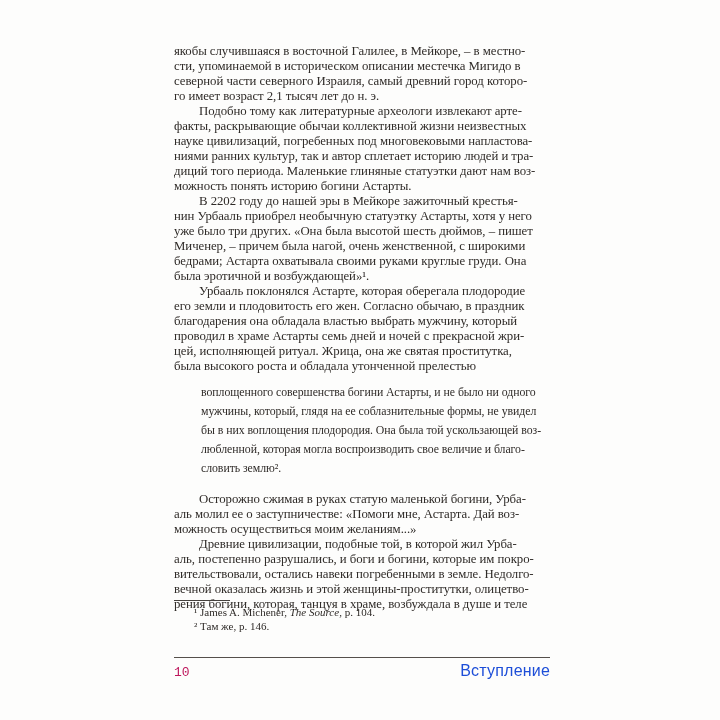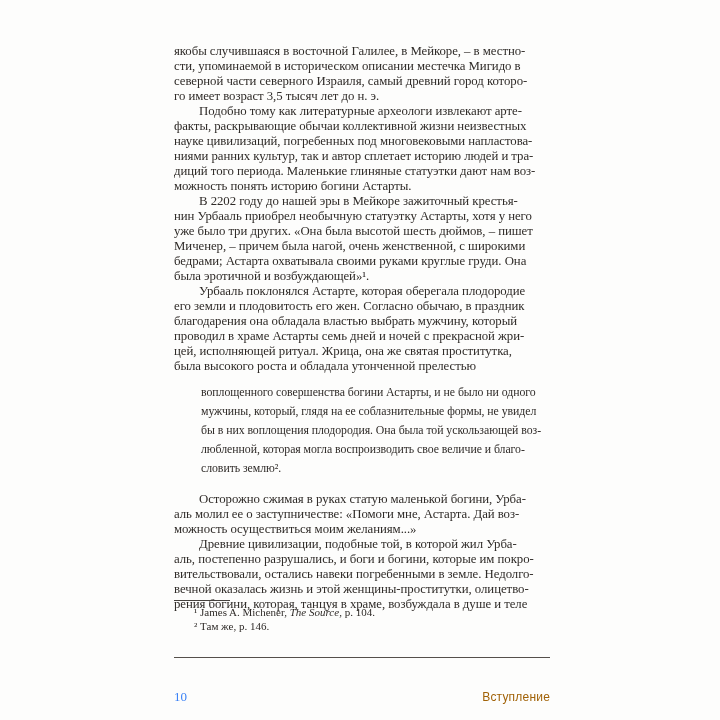--- a/index.html
+++ b/index.html
@@ -77,43 +77,42 @@
     height: 0;
     border-top: 1px solid #55504b;
   }
   .footer-row {
     display: flex;
     justify-content: space-between;
     align-items: baseline;
     padding-top: 4px;
   }
   .page-number {
-    font-family: Liberation Serif, serif;
+    font-family: Liberation Mono, monospace;
     font-size: 13px;
-    color: #3b82f6;
-    margin-top: 27px;
+    color: #be185d;
   }
   .running-title {
     font-family: "Liberation Sans", sans-serif;
-    font-size: 12px;
+    font-size: 16px;
     font-weight: 500;
-    color: #a16207;
+    color: #1d4ed8;
     letter-spacing: 0.2px;
   }
 </style>
 </head>
 <body>
 
 <div class="page">
 
   <div class="text-column">
     <p class="para no-indent">якобы случившаяся в восточной Галилее, в Мейкоре, – в местно-
 сти, упоминаемой в историческом описании местечка Мигидо в
 северной части северного Израиля, самый древний город которо-
-го имеет возраст 3,5 тысяч лет до н. э.</p>
+го имеет возраст 2,1 тысяч лет до н. э.</p>
     <p class="para">Подобно тому как литературные археологи извлекают арте-
 факты, раскрывающие обычаи коллективной жизни неизвестных
 науке цивилизаций, погребенных под многовековыми напластова-
 ниями ранних культур, так и автор сплетает историю людей и тра-
 диций того периода. Маленькие глиняные статуэтки дают нам воз-
 можность понять историю богини Астарты.</p>
     <p class="para">В 2202 году до нашей эры в Мейкоре зажиточный крестья-
 нин Урбааль приобрел необычную статуэтку Астарты, хотя у него
 уже было три других. «Она была высотой шесть дюймов, – пишет
 Миченер, – причем была нагой, очень женственной, с широкими

